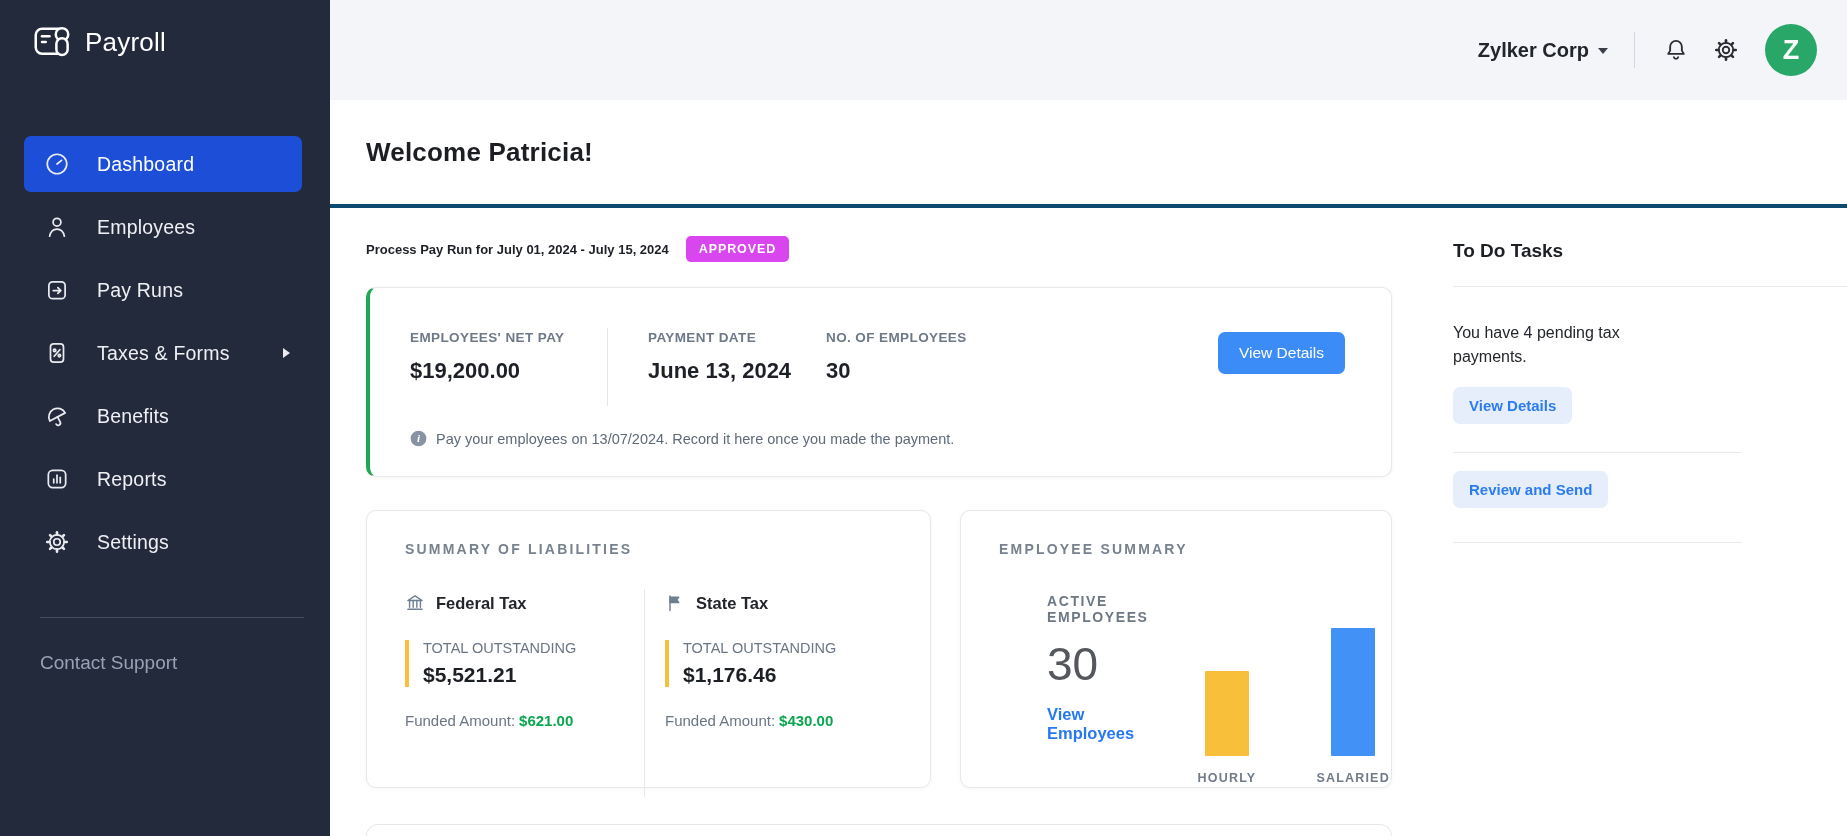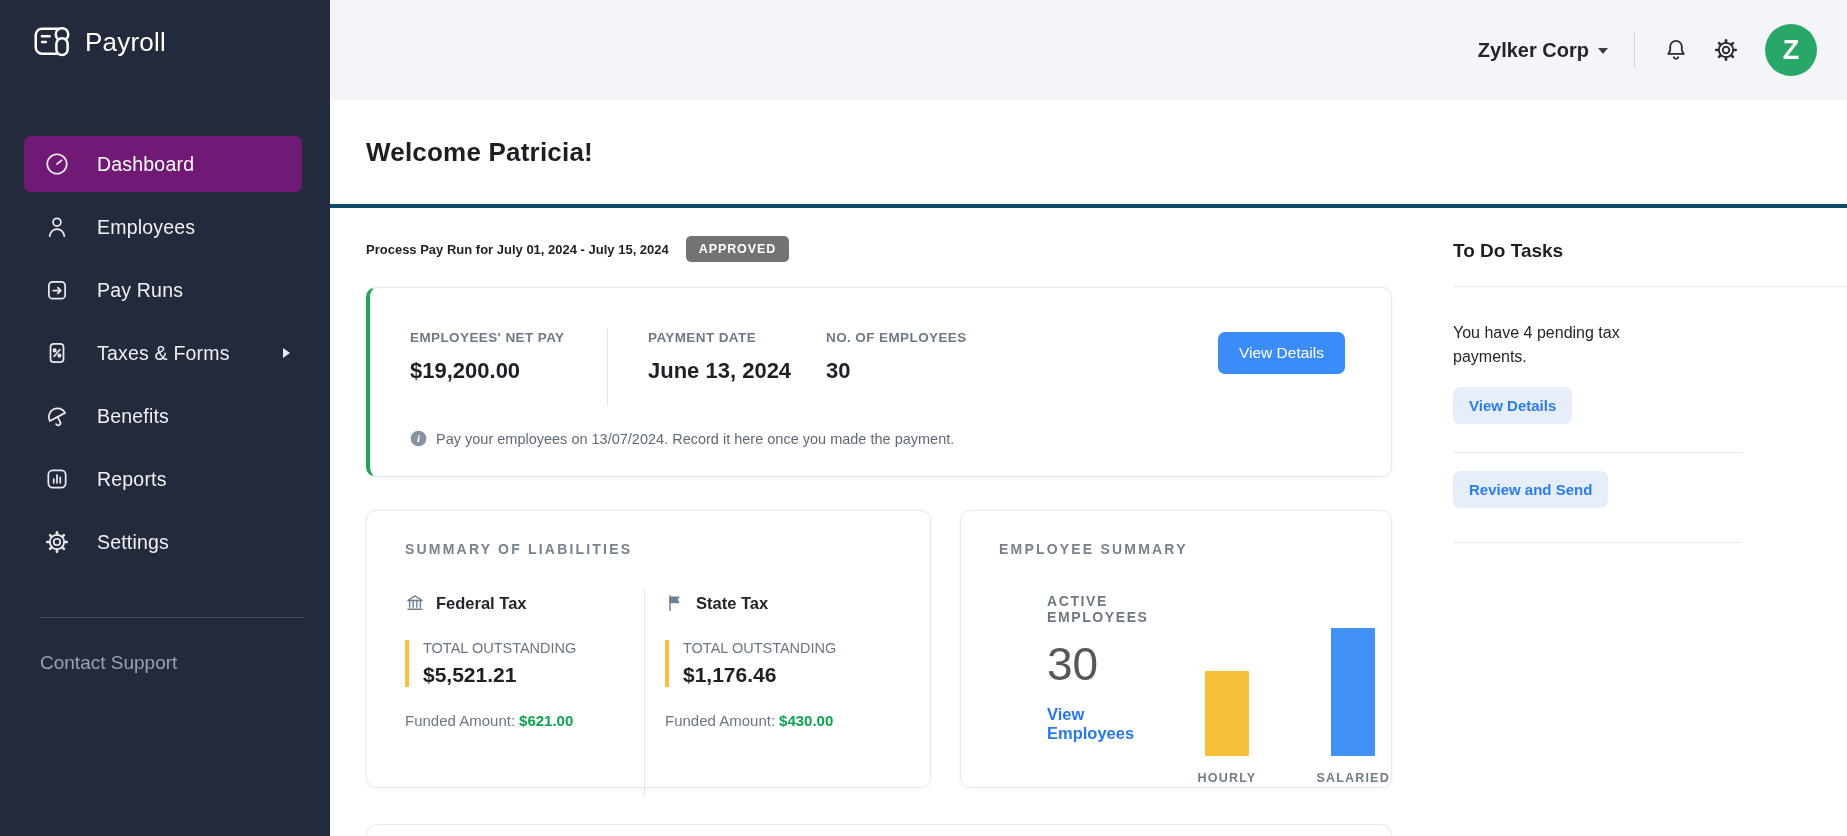--- a/index.html
+++ b/index.html
@@ -5,21 +5,21 @@
   * { margin:0; padding:0; box-sizing:border-box; }
   body { font-family:"Liberation Sans", sans-serif; background:#fff; }
   .app { position:relative; width:1847px; height:836px; background:#fff; overflow:hidden; }
 
   
   .sidebar { position:absolute; left:0; top:0; width:330px; height:836px; background:#232a3c; }
   .logo { position:absolute; top:20px; left:32px; display:flex; align-items:center; gap:13px; }
   .logo-text { color:#fff; font-size:26px; font-weight:500; letter-spacing:.2px; }
   .nav { position:absolute; top:136px; left:24px; right:28px; }
   .nav-item { display:flex; align-items:center; height:56px; margin-bottom:7px; padding-left:20px; gap:27px; border-radius:7px; cursor:pointer; }
-  .nav-item.active { background:#701a75; }
+  .nav-item.active { background:#1d4ed8; }
   .nav-label { color:#eef0f4; font-size:19.5px; font-weight:500; letter-spacing:.2px; }
   .nav-item.active .nav-label { color:#fff; }
   .nav-icon { width:26px; height:26px; display:flex; align-items:center; justify-content:center; }
   .nav-icon svg { stroke:#e9ebf0; fill:none; stroke-width:1.6; stroke-linecap:round; stroke-linejoin:round; }
   .submenu-caret { margin-left:auto; margin-right:12px; width:0; height:0; border-left:7px solid #e9ebf0; border-top:5px solid transparent; border-bottom:5px solid transparent; }
   .sidebar-divider { position:absolute; top:617px; left:40px; right:26px; height:1px; background:rgba(255,255,255,.16); }
   .contact-support { position:absolute; top:652px; left:40px; color:#99a1b3; font-size:19px; cursor:pointer; }
 
   
   .topbar { position:absolute; left:330px; top:0; width:1517px; height:100px; background:#f4f5f9; display:flex; align-items:center; justify-content:flex-end; padding-right:30px; }
@@ -33,21 +33,21 @@
   .avatar { width:52px; height:52px; border-radius:50%; background:#28a769; color:#fff; display:flex; align-items:center; justify-content:center; font-size:27px; font-weight:700; margin-left:22px; cursor:pointer; }
 
   
   .content { position:absolute; left:330px; top:100px; width:1517px; height:736px; background:#fff; overflow:hidden; }
   .welcome-bar { height:108px; border-bottom:4px solid #0c4a6e; display:flex; align-items:center; padding-left:36px; }
   .welcome-bar h1 { font-size:26px; font-weight:700; color:#1c1e23; letter-spacing:.2px; }
 
   .main-col { position:absolute; left:36px; top:108px; width:1026px; }
   .payrun-head { display:flex; align-items:center; margin-top:28px; }
   .payrun-head h2 { font-size:13px; font-weight:700; color:#1d2026; }
-  .badge { margin-left:17px; background:#737373; color:#fff; font-size:12.5px; font-weight:700; letter-spacing:.9px; padding:6px 13px; border-radius:5px; }
+  .badge { margin-left:17px; background:#d946ef; color:#fff; font-size:12.5px; font-weight:700; letter-spacing:.9px; padding:6px 13px; border-radius:5px; }
 
   .payrun-card { margin-top:25px; height:190px; background:#fff; border:1px solid #e7e8ec; border-left:4px solid #1fa755; border-radius:10px; box-shadow:0 1px 4px rgba(30,35,45,.05); }
   .stats { display:flex; padding:42px 0 0 40px; align-items:flex-start; }
   .stat { }
   .stat-label { font-size:13.5px; font-weight:600; color:#6e7988; letter-spacing:.4px; }
   .stat-value { margin-top:13px; font-size:22px; font-weight:700; color:#1d2026; }
   .stat-1 { width:197px; }
   .stat-2 { width:178px; }
   .stats-vdiv { width:1px; height:78px; background:#e4e6ea; margin-right:40px; margin-top:-2px; }
   .btn-primary { margin-left:auto; margin-right:46px; margin-top:2px; background:#3c8cf8; color:#fff; border:none; border-radius:7px; font-size:15.5px; font-weight:500; padding:12px 21px; cursor:pointer; font-family:inherit; }

